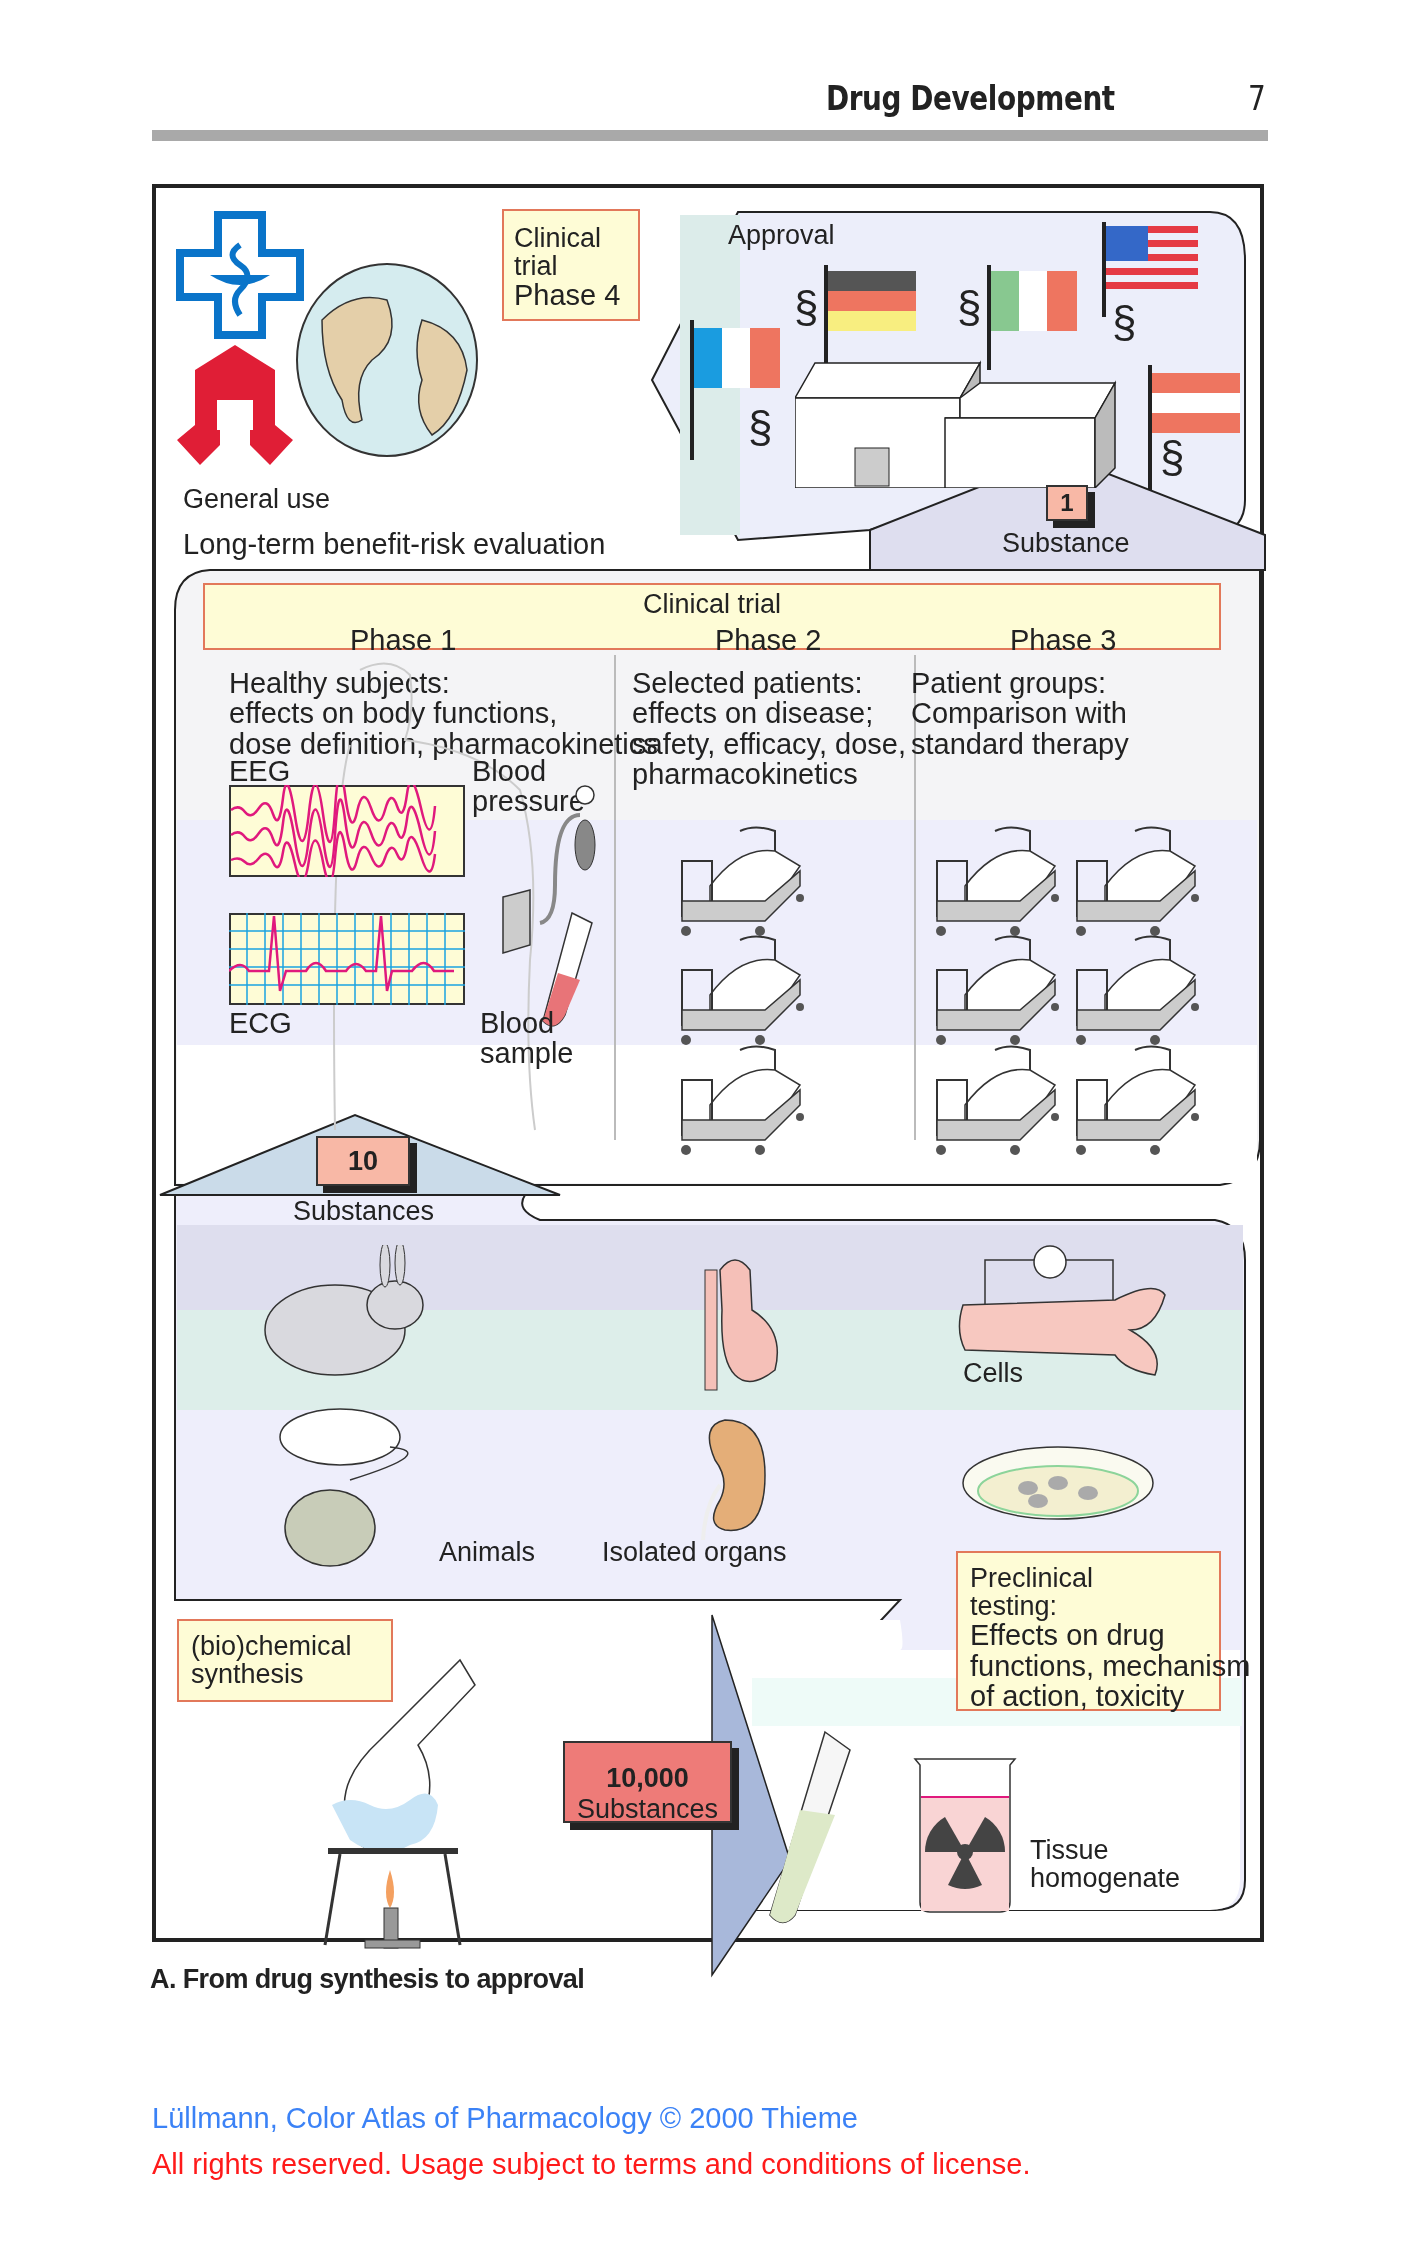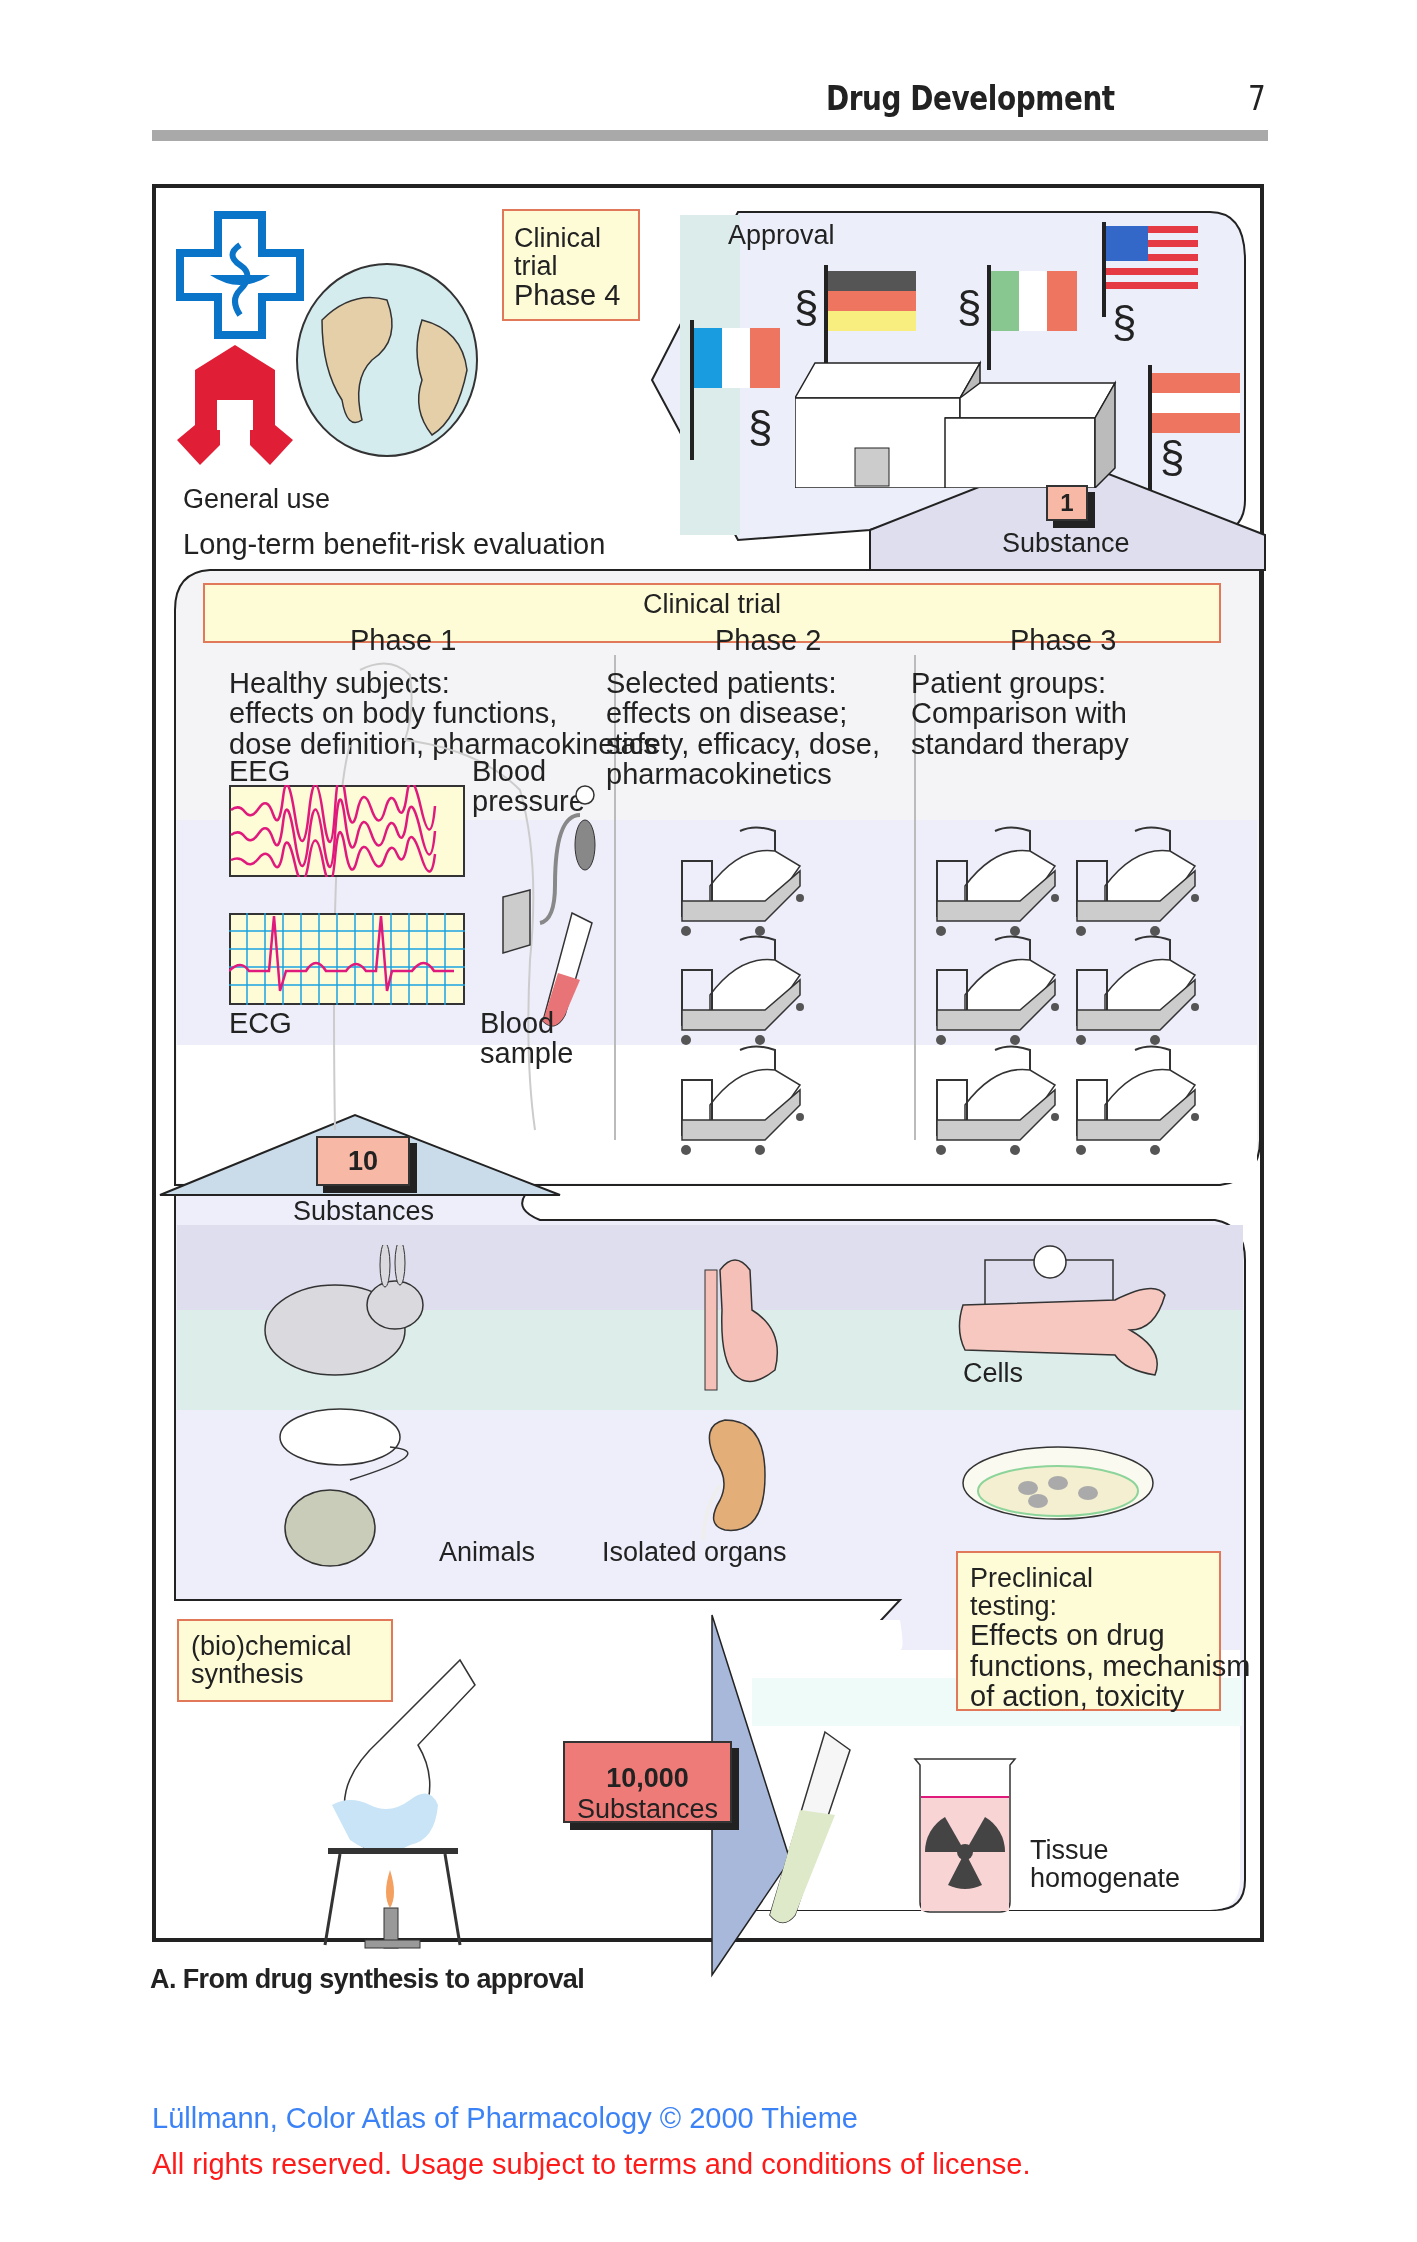--- a/index.html
+++ b/index.html
@@ -121,33 +121,33 @@
   <polygon points="165,40 185,5 185,95 165,120" fill="#bbb" stroke="#222" stroke-width="1.5"></polygon>
   <rect x="0" y="40" width="165" height="90" fill="#fff" stroke="#222" stroke-width="1.5"></rect>
   <polygon points="150,60 165,60 165,40 185,25 320,25 300,60" fill="#fff" stroke="#222" stroke-width="1.5"></polygon>
   <rect x="150" y="60" width="150" height="70" fill="#fff" stroke="#222" stroke-width="1.5"></rect>
   <polygon points="300,60 320,25 320,110 300,130" fill="#bbb" stroke="#222" stroke-width="1.5"></polygon>
   <rect x="60" y="90" width="34" height="38" fill="#ccc" stroke="#222"></rect>
 </svg>
 <div class="abs numbox" style="left:1046px;top:485px;width:38px;height:32px;font-size:24px;line-height:32px">1</div>
 <div class="abs lbl" style="left:1002px;top:530px">Substance</div>
 
-<div class="abs note" style="left:203px;top:583px;width:1018px;height:60px;">
+<div class="abs note" style="left:203px;top:583px;width:1018px;height:67px;">
   <div class="abs lbl" style="left:0;width:100%;text-align:center;top:6px">Clinical trial</div>
   <div class="abs lbl-sm" style="left:145px;top:40px">Phase 1</div>
   <div class="abs lbl-sm" style="left:510px;top:40px">Phase 2</div>
   <div class="abs lbl-sm" style="left:805px;top:40px">Phase 3</div>
 </div>
 
 <div class="abs lbl-sm" style="left:229px;top:668px">
   <div>Healthy subjects:</div>
   <div>effects on body functions,</div>
   <div>dose definition, pharmacokinetics</div>
 </div>
-<div class="abs lbl-sm" style="left:606px;top:668px">
+<div class="abs lbl-sm" style="left:632px;top:668px">
   <div>Selected patients:</div>
   <div>effects on disease;</div>
   <div>safety, efficacy, dose,</div>
   <div>pharmacokinetics</div>
 </div>
 <div class="abs lbl-sm" style="left:911px;top:668px">
   <div>Patient groups:</div>
   <div>Comparison with</div>
   <div>standard therapy</div>
 </div>

